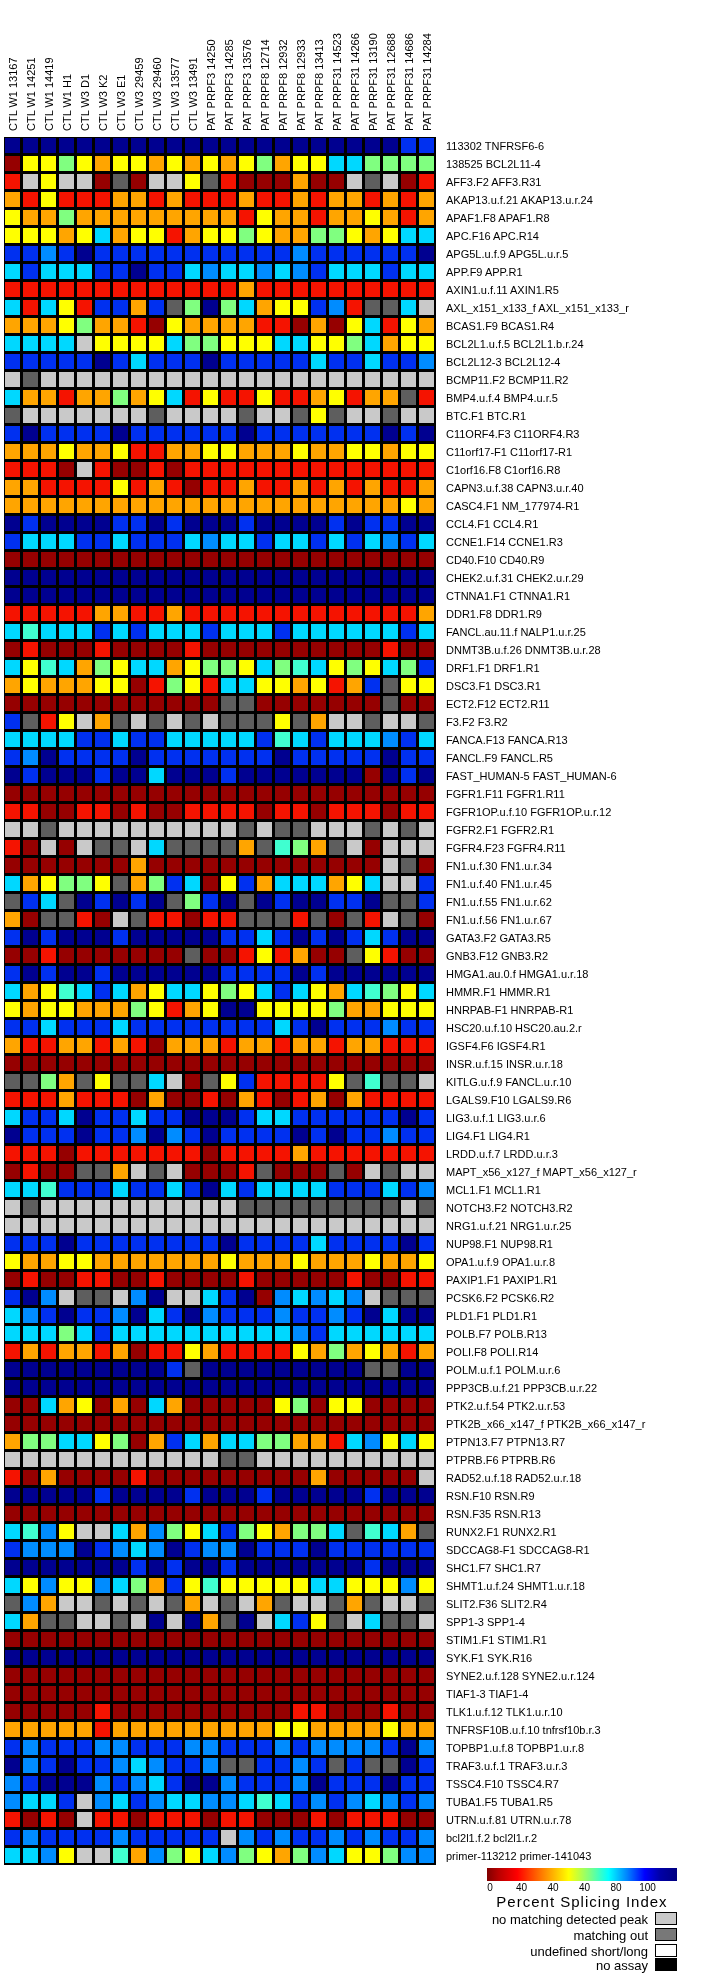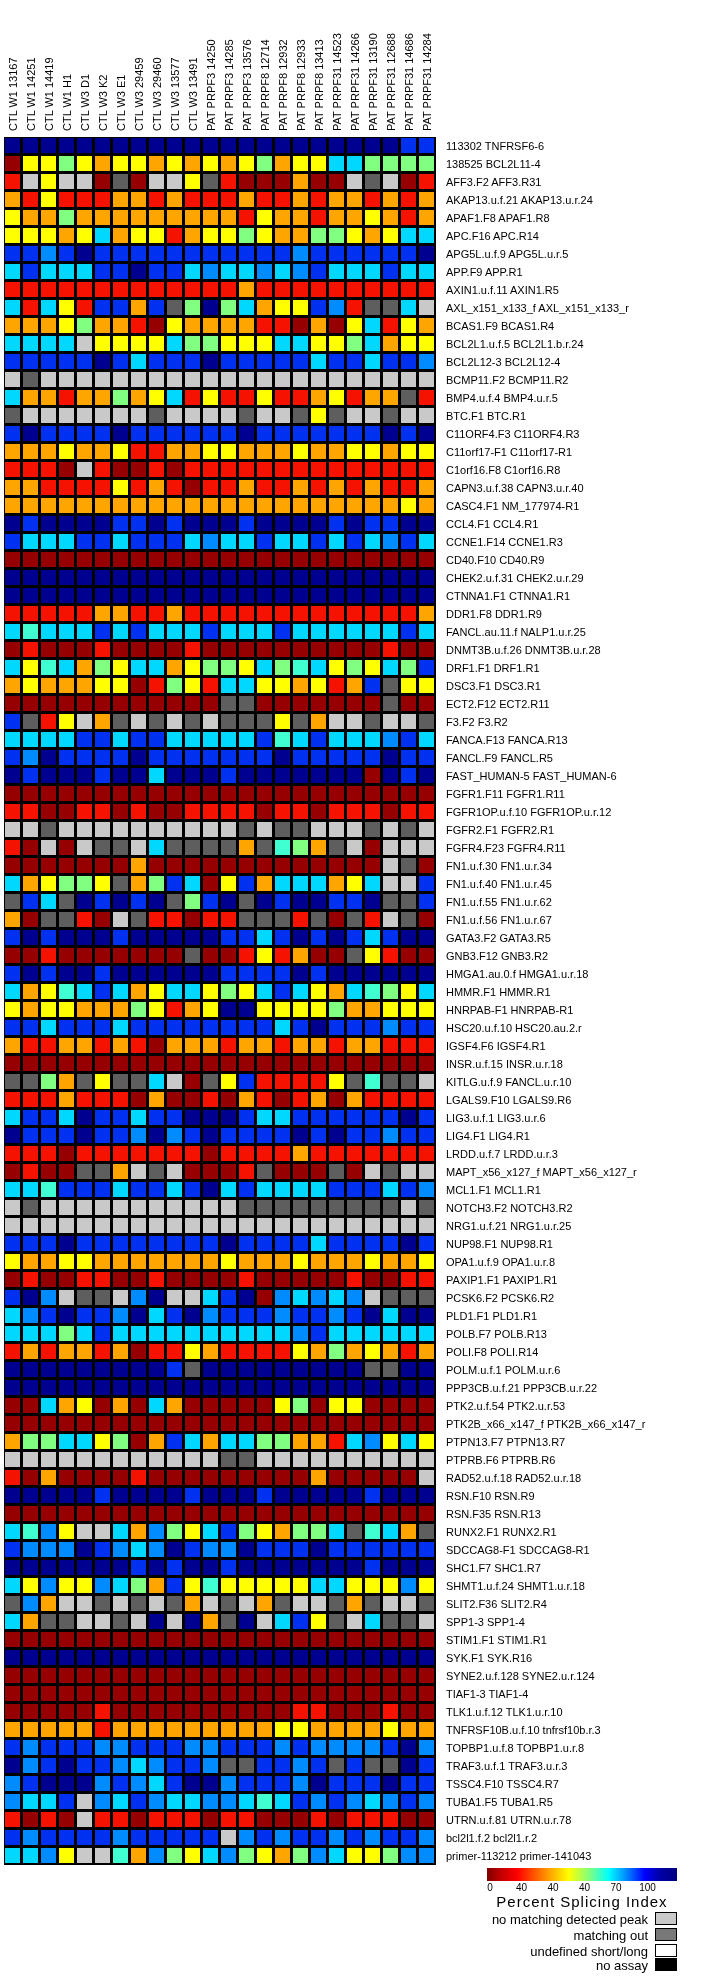--- a/index.html
+++ b/index.html
@@ -2454,21 +2454,21 @@
       <div class="rowlabel" style="top: 1829px;">bcl2l1.f.2 bcl2l1.r.2</div>
       <div class="rowlabel" style="top: 1847px;">primer-113212 primer-141043</div>
     </div>
 
   <div id="colorbar"></div>
   <div id="cbar-ticks">
       <div class="tick" style="left: 490px;">0</div>
       <div class="tick" style="left: 521.5px;">40</div>
       <div class="tick" style="left: 553px;">40</div>
       <div class="tick" style="left: 584.5px;">40</div>
-      <div class="tick" style="left: 616px;">70</div>
+      <div class="tick" style="left: 616px;">80</div>
       <div class="tick" style="left: 647.5px;">100</div>
     </div>
   <div id="cbar-title">Percent Splicing Index</div>
 
   <div id="special-legend">
       <div class="leg-label" style="top: 1912px;">no matching detected peak</div>
       <div class="leg-swatch" style="top: 1912px; background: rgb(201, 201, 201);"></div>
       <div class="leg-label" style="top: 1928px;">matching out</div>
       <div class="leg-swatch" style="top: 1928px; background: rgb(120, 120, 120);"></div>
       <div class="leg-label" style="top: 1944px;">undefined short/long</div>

